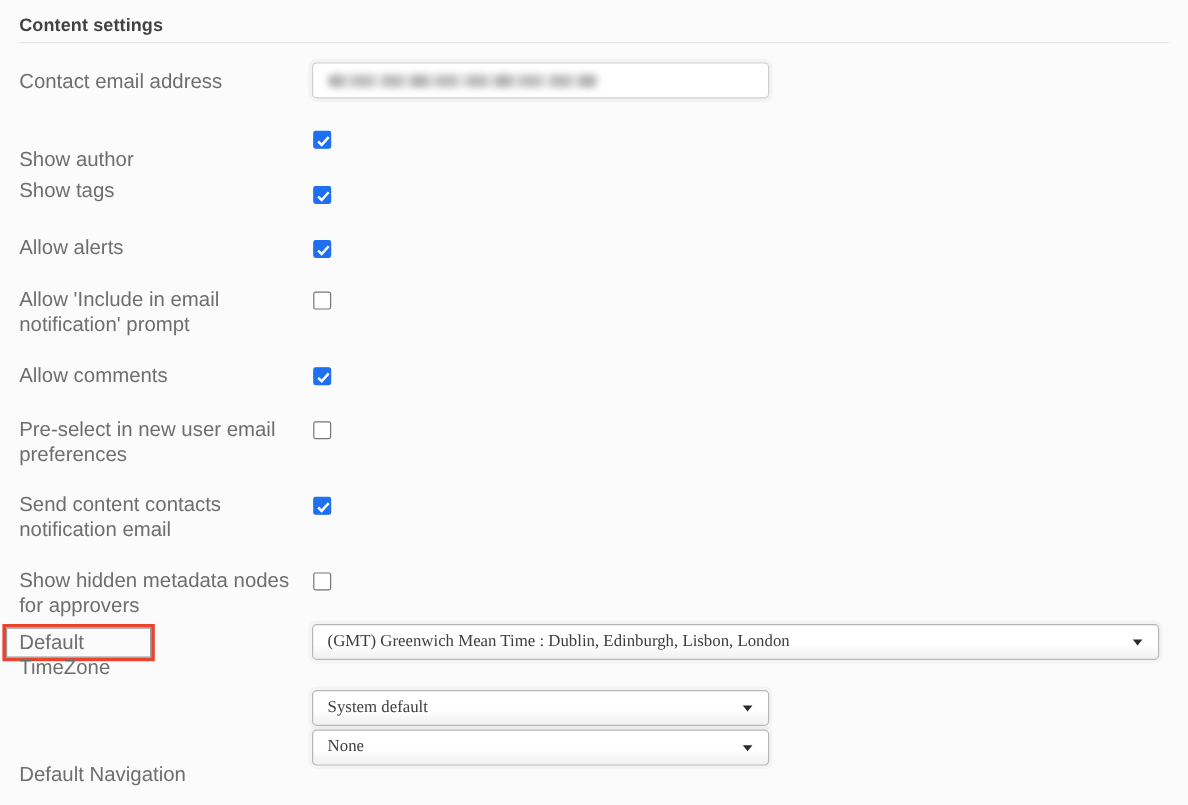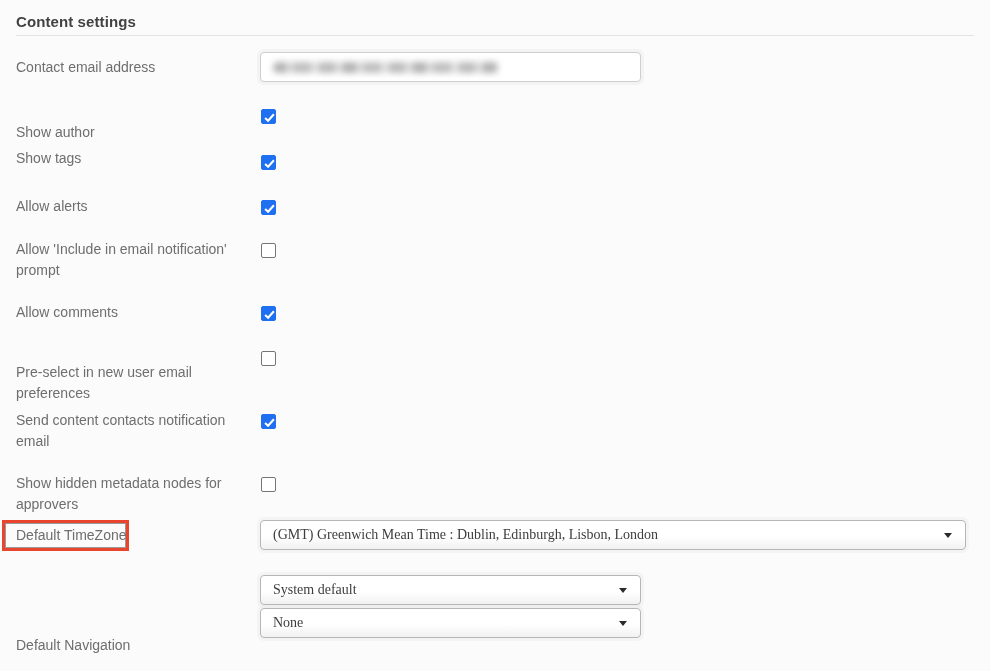--- a/index.html
+++ b/index.html
@@ -28,21 +28,21 @@
     left: 16px;
     top: 35px;
     width: 958px;
     height: 1px;
     background: #e4e4e4;
   }
   .field-label {
     position: absolute;
     left: 16px;
     width: 238px;
-    font-size: 14px;
+    font-size: 17px;
     line-height: 21px;
     color: #6e6e6e;
   }
   
   .text-input {
     position: absolute;
     left: 260px;
     top: 52px;
     width: 381px;
     height: 30px;
@@ -161,21 +161,21 @@
     
   </div>
 
   <div class="field-label" style="top:302px">Allow comments</div>
   <div class="checkbox checked" style="top:306px">
     <svg width="15" height="15" viewBox="0 0 15 15">
         <path d="M3.1 7.9 L6.1 10.7 L11.9 4.2" fill="none" stroke="#ffffff" stroke-width="2.1"></path>
       </svg>
   </div>
 
-  <div class="field-label" style="top:362px">Pre-select in new user email preferences</div>
+  <div class="field-label" style="top:347px">Pre-select in new user email preferences</div>
   <div class="checkbox" style="top:351px">
     
   </div>
 
   <div class="field-label" style="top:410px">Send content contacts notification email</div>
   <div class="checkbox checked" style="top:414px">
     <svg width="15" height="15" viewBox="0 0 15 15">
         <path d="M3.1 7.9 L6.1 10.7 L11.9 4.2" fill="none" stroke="#ffffff" stroke-width="2.1"></path>
       </svg>
   </div>

